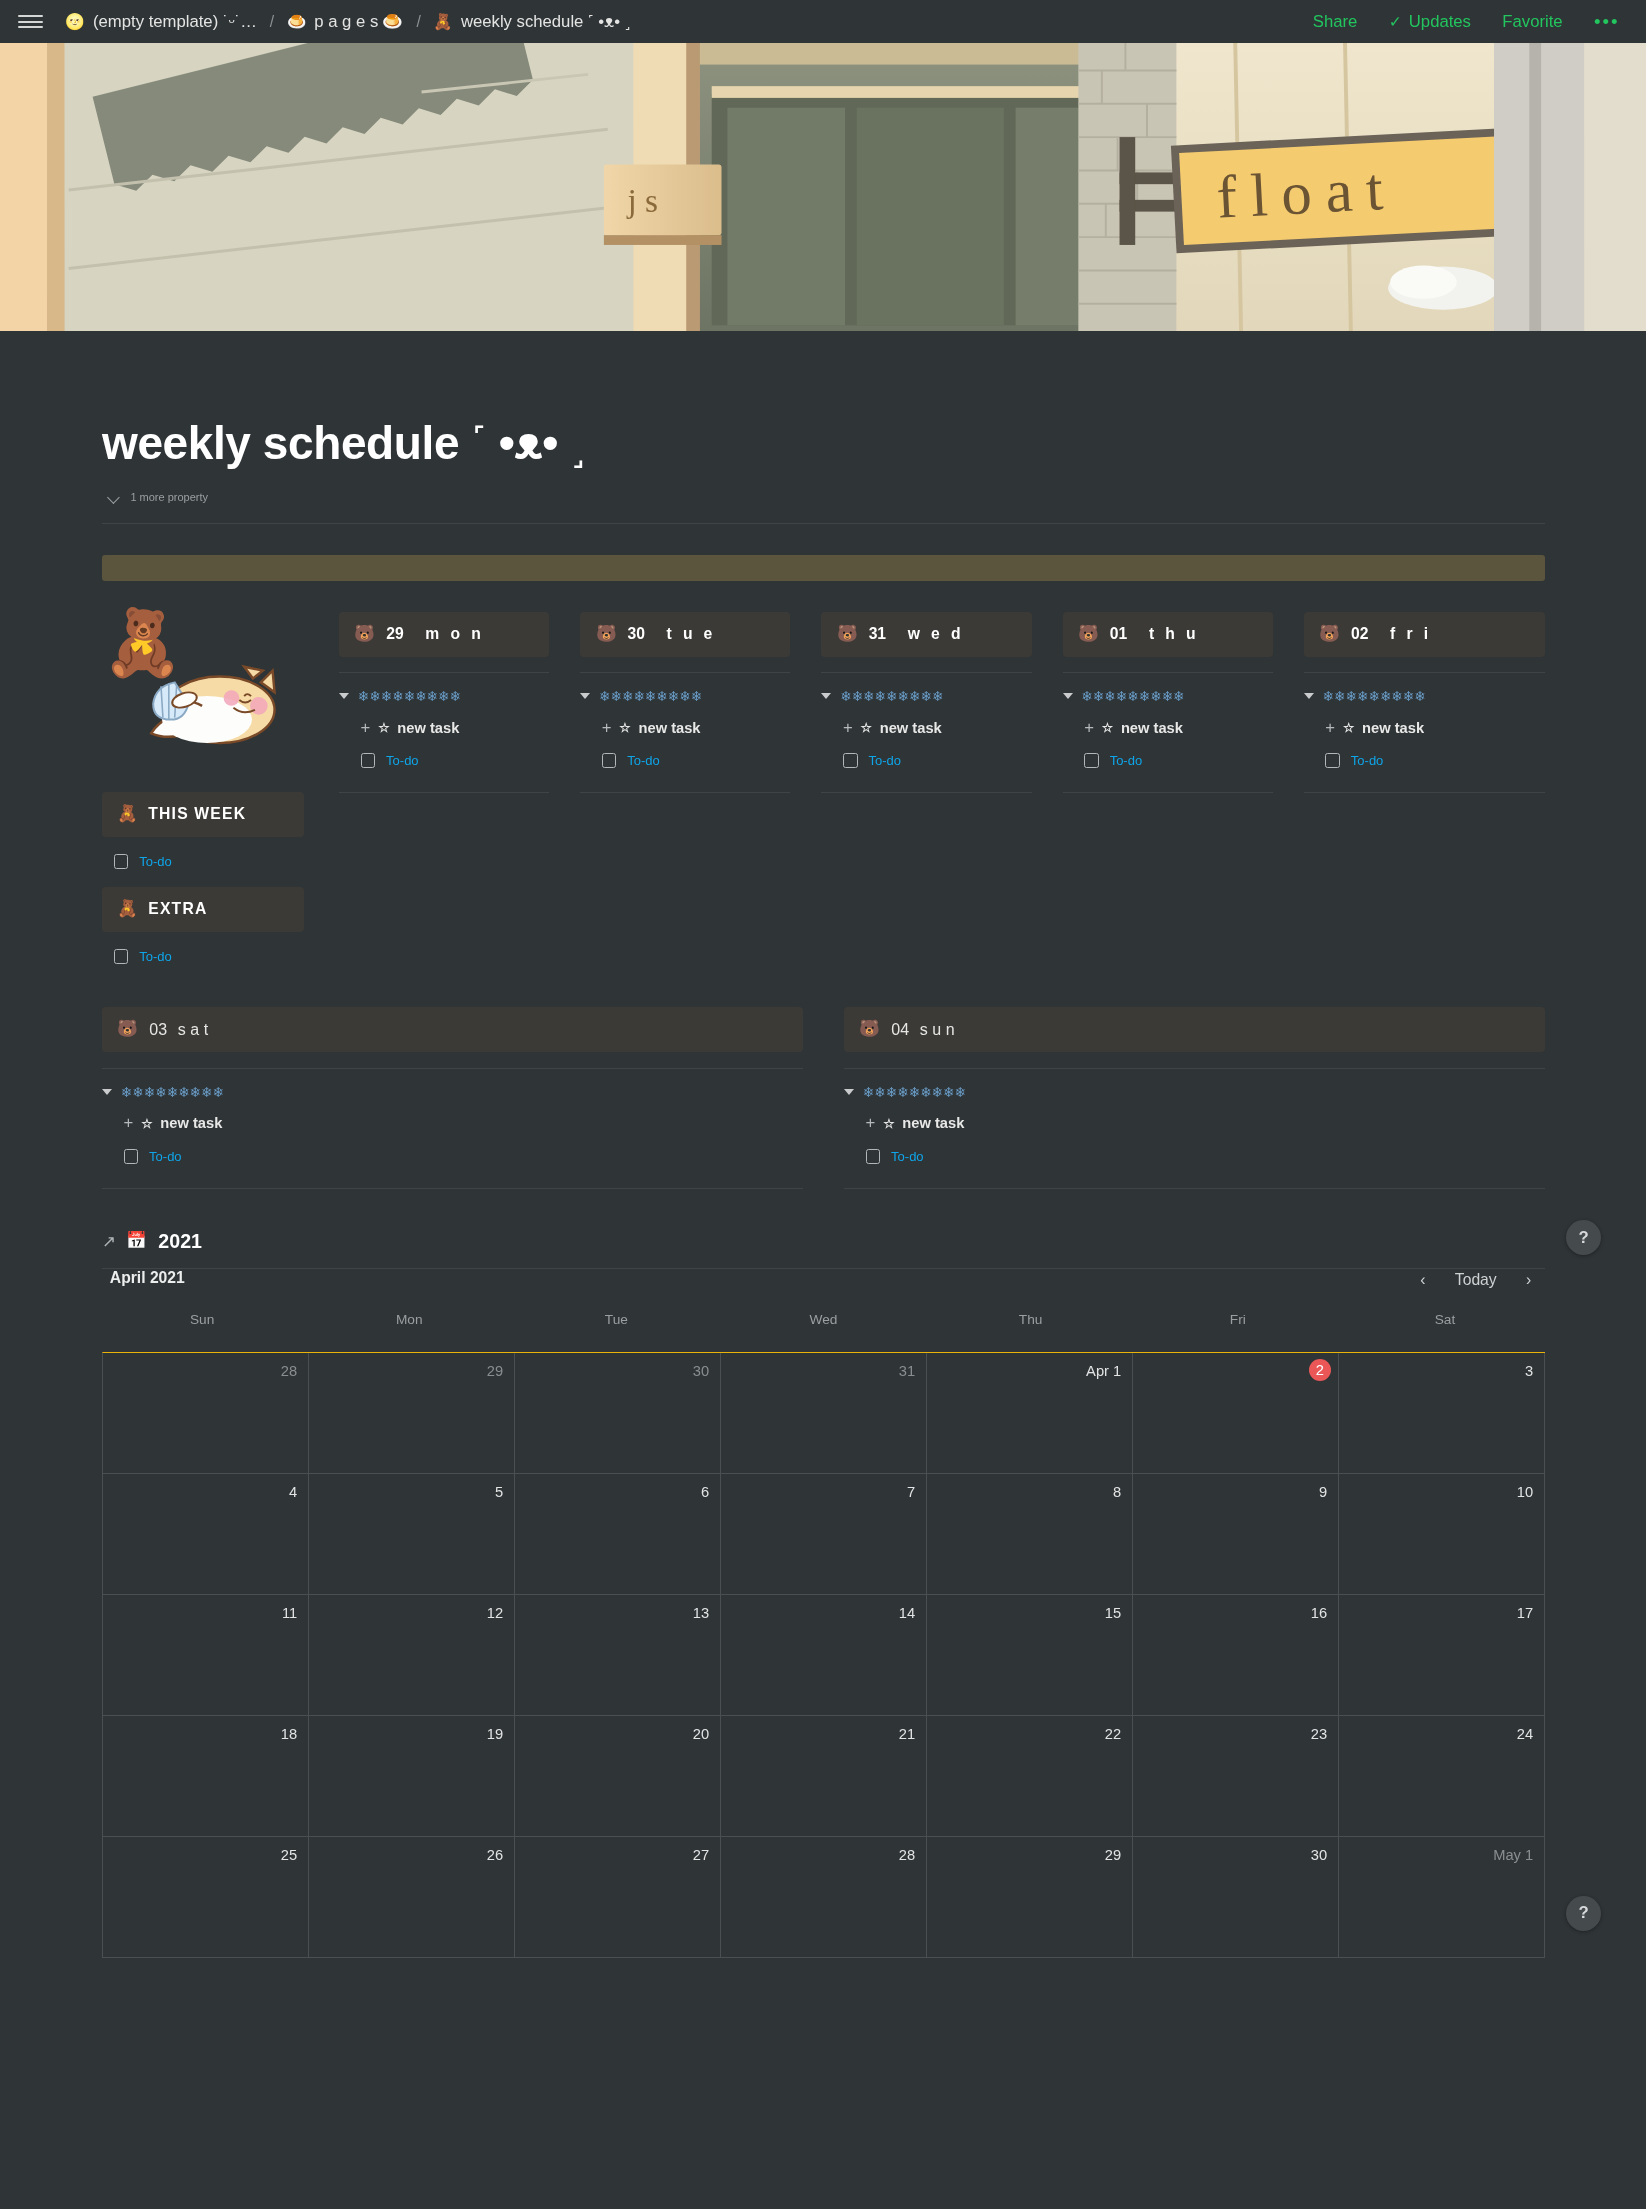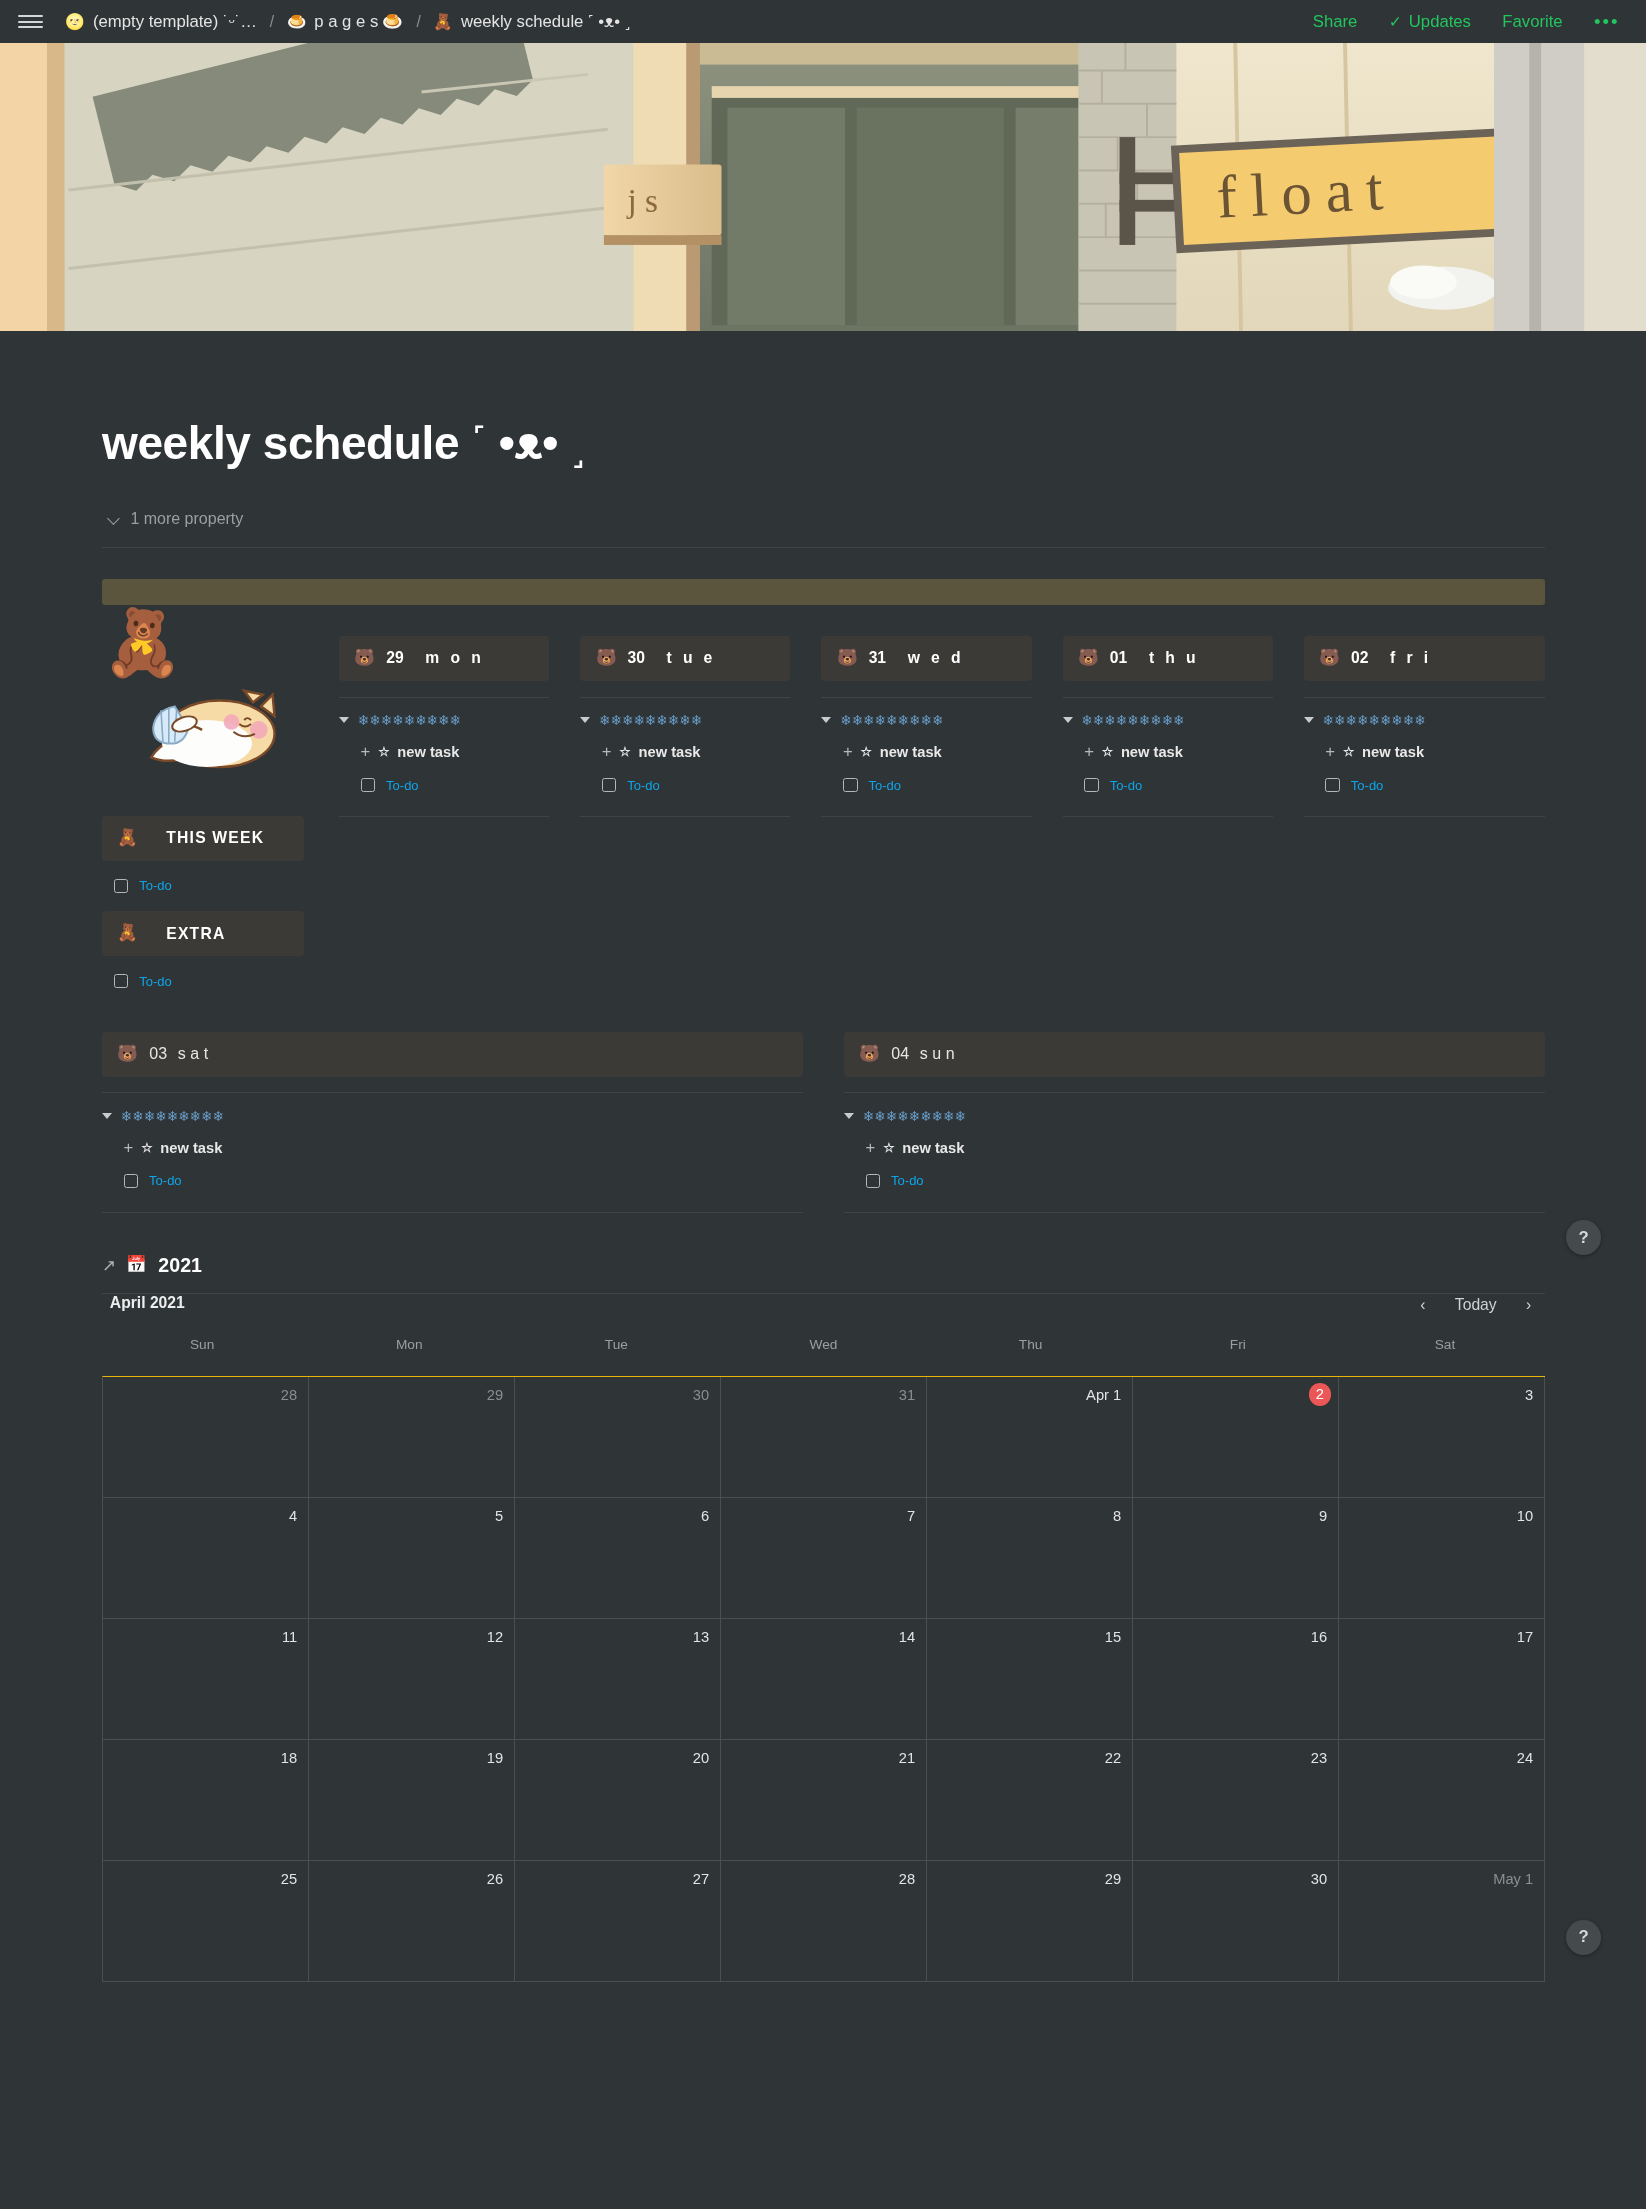--- a/index.html
+++ b/index.html
@@ -62,23 +62,23 @@
 
   .title {
     font-size: 46px;
     font-weight: bold;
     letter-spacing: -0.4px;
     color: #ffffff;
     padding-top: 86px;
     line-height: 1.15;
   }
   .more-prop {
-    margin-top: 36px;
+    margin-top: 17px;
     display: flex; align-items: center; gap: 9.8px;
-    color: #9b9fa1; font-size: 16px; cursor: pointer;
+    color: #9b9fa1; font-size: 11px; cursor: pointer;
     width: fit-content; padding: 3.9px 5.9px; border-radius: 3.9px;
   }
   .chev-d { display:inline-block; width: 12.7px; height: 12.7px; position: relative; }
   .chev-d::before {
     content:''; position:absolute; left:1px; top:2px;
     width: 7.8px; height: 7.8px;
     border-right: 1.8px solid #9b9fa1; border-bottom: 1.8px solid #9b9fa1;
     transform: rotate(45deg);
   }
   .rule {
@@ -150,21 +150,21 @@
   
   .section-card {
     background: #3b3a36;
     border-radius: 3.9px;
     height: 45px;
     display:flex; align-items:center;
     padding: 0 15.7px; gap: 9.8px;
     width: 202px;
     cursor: pointer;
   }
-  .section-card .lbl { font-weight: bold; font-size: 15.7px; letter-spacing: 1.2px; color: #fff; margin-left: 18px; }
+  .section-card .lbl { font-weight: bold; font-size: 15.7px; letter-spacing: 1.2px; color: #fff; margin-left: 0; }
   .left-todo { display:flex; align-items:center; gap:10.8px; margin-top: 17.6px; margin-left: 11.8px; }
 
   
   .weekend { margin-top: 43px; display:flex; gap: 41px; width: 1443px; }
   .wk { flex: 1; }
   .wk-head {
     background:#3b3a36; border-radius: 3.9px; height: 45px;
     display:flex; align-items:center; padding: 0 15.7px; gap: 10.8px; cursor: pointer;
   }
 

